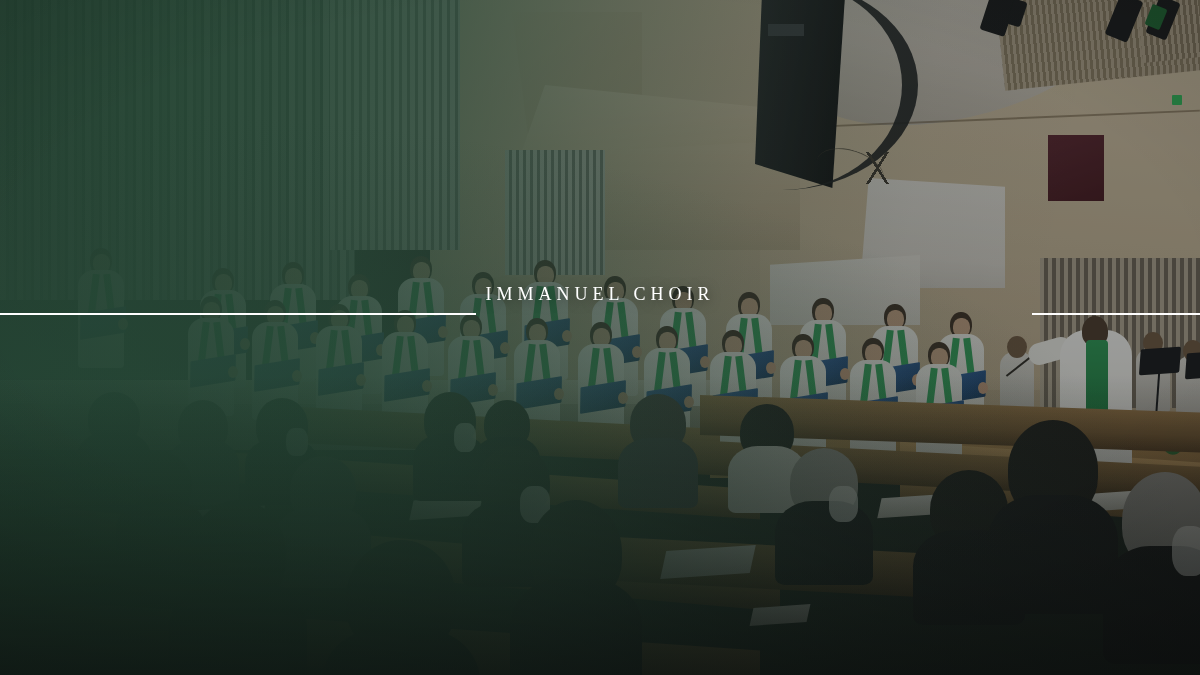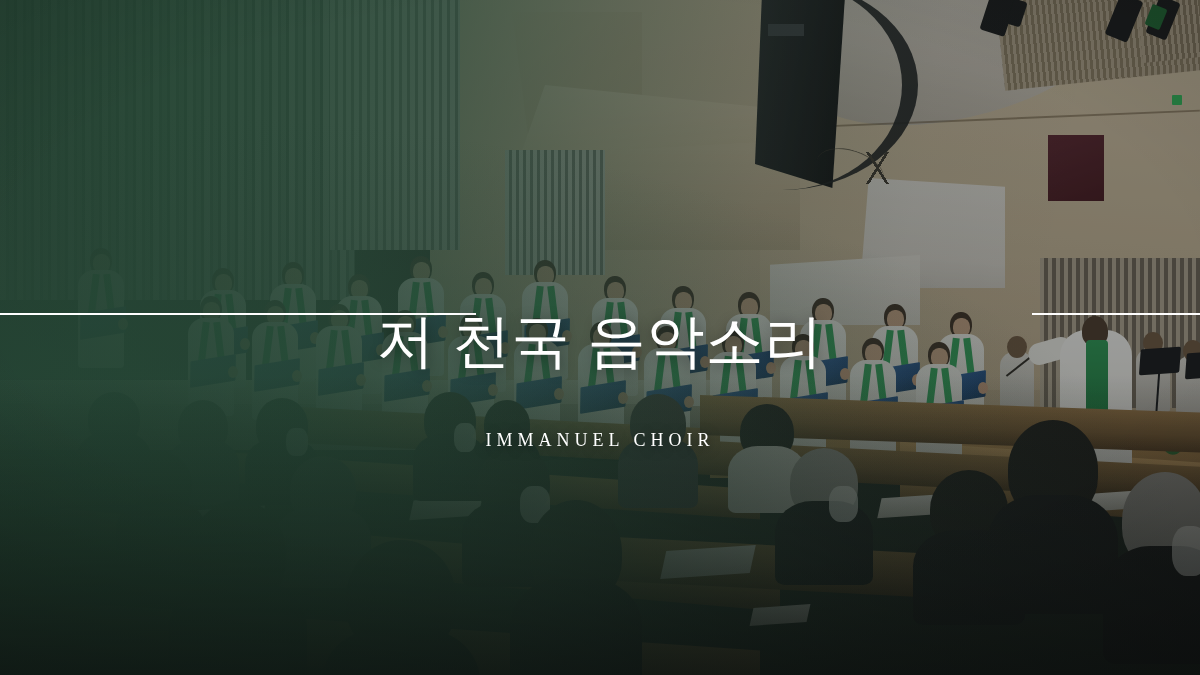--- a/index.html
+++ b/index.html
@@ -799,18 +799,17 @@
   <div class="grade-dark"></div>
   <div class="grade-green"></div>
   <div class="grade-green-2"></div>
   <div class="grade-vignette"></div>
   <div class="grade-bottom"></div>
 
   <div class="title-block">
     <div class="title-row">
       <div class="rule rule-left"></div>
       <div class="rule rule-right"></div>
-      <h1 class="main-title">저 천국 음악소리</h1>
     </div>
     <div class="subtitle">IMMANUEL CHOIR</div>
   </div>
 
 </div>
 
 </body></html>

